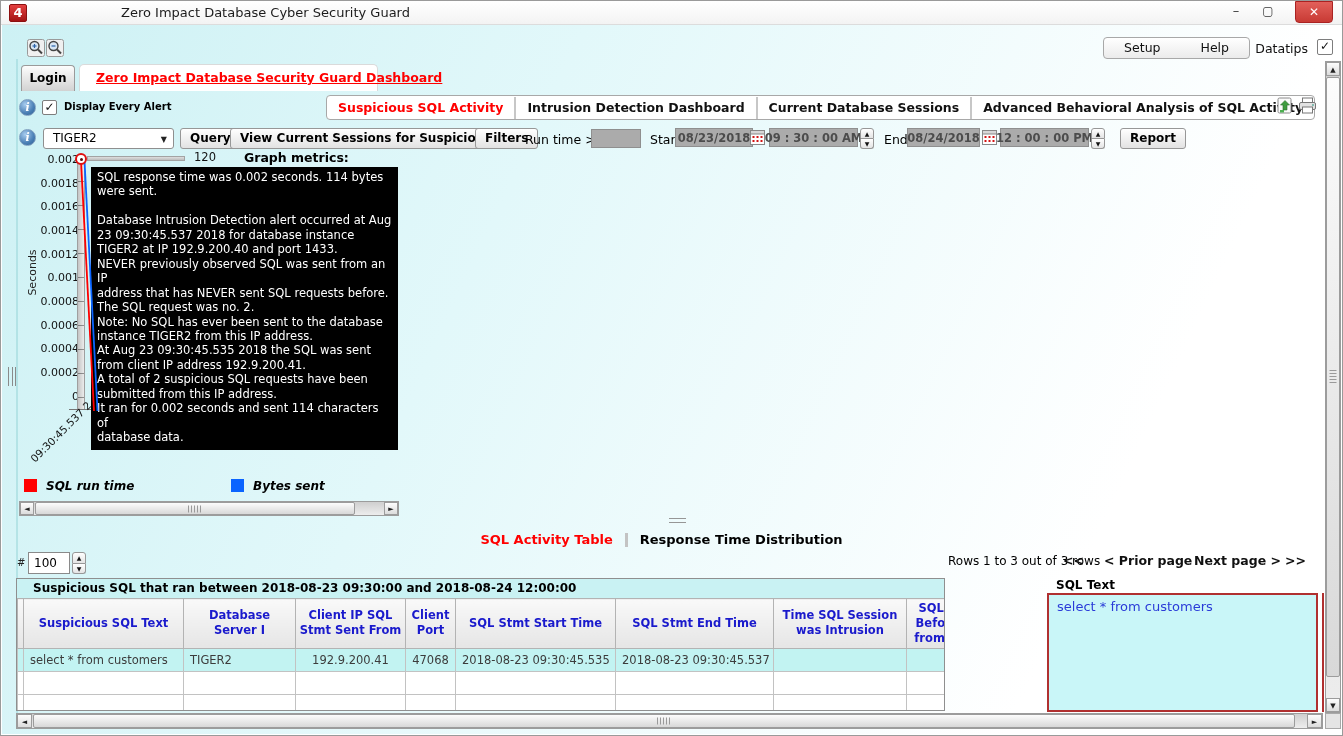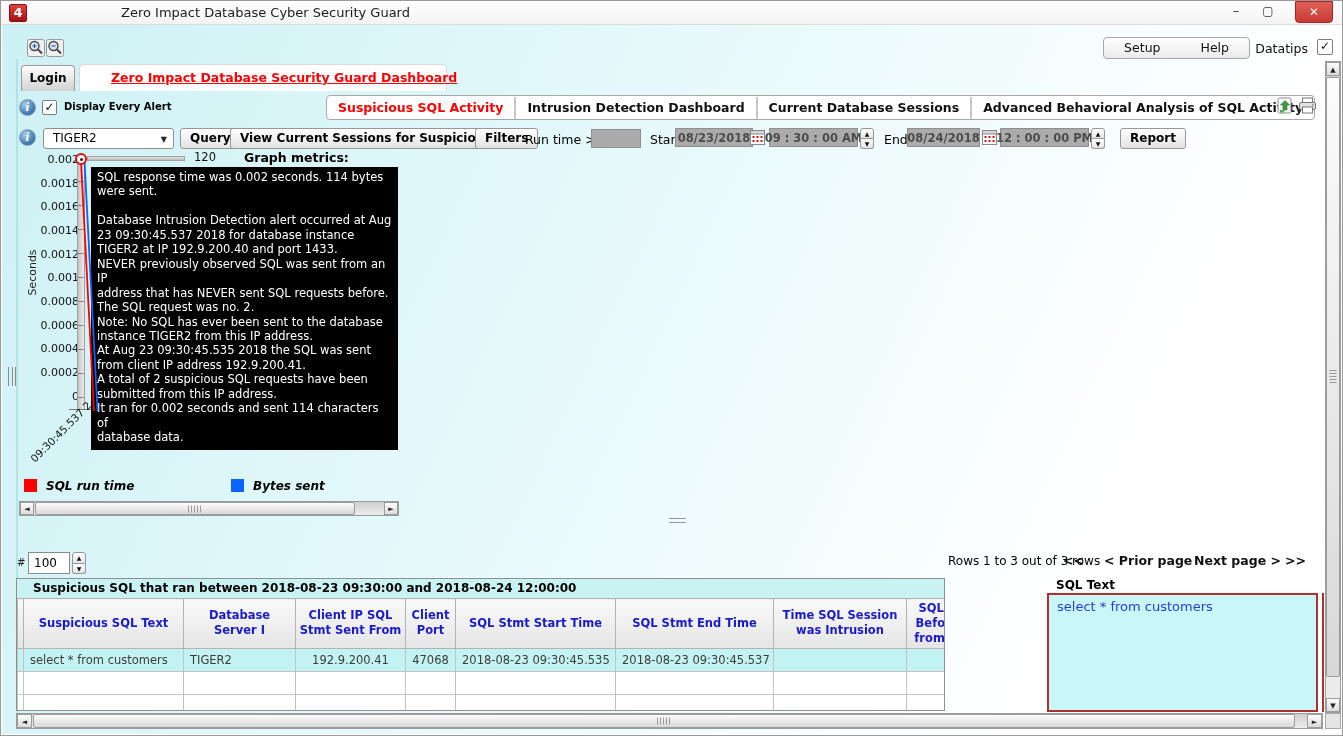--- a/index.html
+++ b/index.html
@@ -49,23 +49,23 @@
   
   .toolicon { position:absolute; top:38px; width:18px; height:18px; }
   .setup-help { position:absolute; right:92px; top:36px; height:22px; display:flex;
     background:linear-gradient(#ffffff,#ebebeb); border:1px solid #a8a8a8; border-radius:4px; }
   .setup-help span { padding:0 20px; font-size:12.5px; line-height:20px; color:#111; }
   .datatips-label { position:absolute; right:34px; top:40px; font-size:12.5px; color:#111; }
   
   .tab-login { position:absolute; left:20px; top:64px; width:54px; height:26px;
     background:linear-gradient(#fdfdfd,#d2d2d2); border:1px solid #9a9a9a; border-bottom:none;
     border-radius:4px 4px 0 0; font-weight:bold; font-size:12px; text-align:center; line-height:25px; }
-  .tab-dash { position:absolute; left:78px; top:63px; width:368px; height:27px; background:#fff;
+  .tab-dash { position:absolute; left:78px; top:63px; width:299px; height:27px; background:#fff;
     border:1px solid #dadada; border-bottom:none; border-radius:5px 5px 0 0;
-    font-weight:bold; font-size:12.5px; line-height:26px; padding-left:31px;
+    font-weight:bold; font-size:12.5px; line-height:26px; padding-left:16px;
     color:#ff0000; text-decoration:underline; white-space:nowrap; }
   
   .alert-label { position:absolute; left:63px; top:100px; font-weight:bold; font-size:10px; }
   .nav-tabs { position:absolute; left:325px; top:94px; height:25px; display:flex; align-items:center;
     background:#fff; border:1px solid #a8a8a8; border-radius:4px; }
   .nav-tabs .ntab { padding:0 11px; font-weight:bold; font-size:12.5px; color:#111;
     border-right:2px solid #c7c7c7; line-height:22px; white-space:nowrap; }
   .nav-tabs .ntab:last-child { border-right:none; }
   .nav-tabs .ntab.active { color:#ff0000; }
   
@@ -300,20 +300,25 @@
 
   <div class="scrollbar" style="left:18px;top:500px;width:380px;height:15px">
     <div class="sb-arrow" style="left:0;top:0;width:14px;height:13px;line-height:13px">◄</div>
     <div class="sb-thumb" style="left:15px;top:0;width:320px;height:13px">
         <div class="sb-grip"></div>
       </div>
     <div class="sb-arrow" style="right:0;top:0;width:14px;height:13px;line-height:13px">►</div>
   </div>
 
   <div class="split-grip"></div>
+  <div class="subtabs">
+    <span class="subtab red">SQL Activity Table</span>
+    <span class="subtab-sep"></span>
+    <span class="subtab">Response Time Distribution</span>
+  </div>
 
   <div class="hash">#</div>
   <div class="limitbox">100</div>
   <div class="spinner limit-spin" style="position:absolute">
     <span>▲</span>
     <span>▼</span>
   </div>
   <div class="rows-info">Rows 1 to 3 out of 3 rows</div>
   <div class="pager" style="left:1062px">&lt;&lt;</div>
   <div class="pager" style="left:1103px">&lt; Prior page</div>

